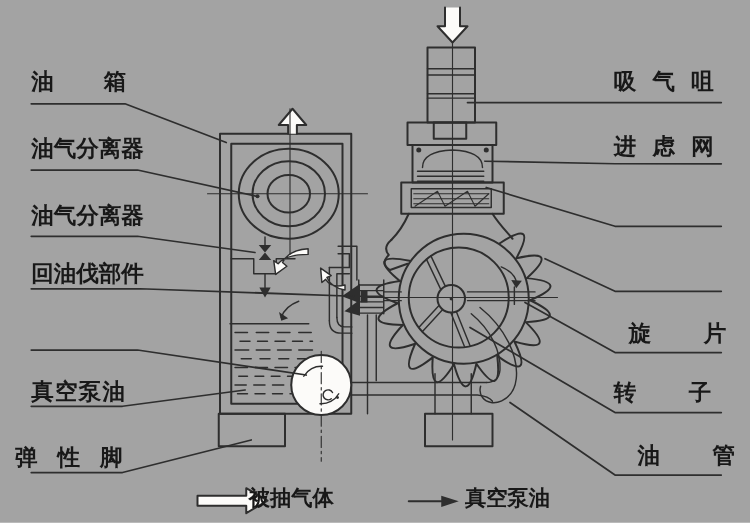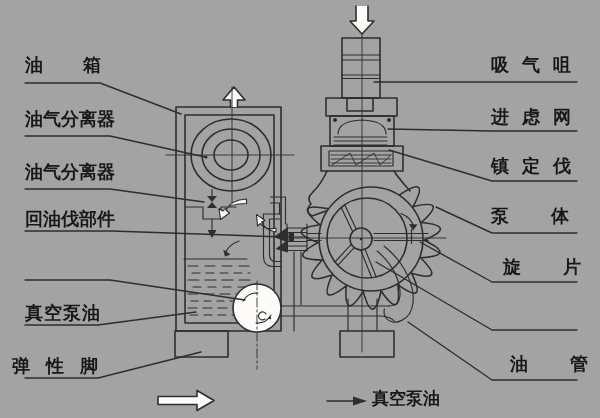--- a/index.html
+++ b/index.html
@@ -203,20 +203,20 @@
 
 <div class="diagram-label" style="left:25px;top:55px;width:76px">油箱</div>
 <div class="diagram-label" style="left:25px;top:109px;width:90px">油气分离器</div>
 <div class="diagram-label" style="left:25px;top:162px;width:90px">油气分离器</div>
 <div class="diagram-label" style="left:25px;top:209px;width:90px">回油伐部件</div>
 <div class="diagram-label" style="left:25px;top:303px;width:75px">真空泵油</div>
 <div class="diagram-label" style="left:12px;top:356px;width:86px">弹性脚</div>
 
 <div class="diagram-label" style="left:491px;top:55px;width:80px">吸气咀</div>
 <div class="diagram-label" style="left:491px;top:107px;width:80px">进虑网</div>
-<div class="diagram-label" style="left:491px;top:156px;width:80px">镇定伐</div>
-<div class="diagram-label" style="left:491px;top:206px;width:78px">泵体</div>
 <div class="diagram-label" style="left:503px;top:257px;width:78px">旋片</div>
+<div class="diagram-label" style="left:491px;top:304px;width:78px">转子</div>
 <div class="diagram-label" style="left:510px;top:354px;width:78px">油管</div>
 
+<div class="legend-label" style="left:199px;top:390px">被抽气体</div>
 <div class="legend-label" style="left:372px;top:390px">真空泵油</div>
 
 </div>
 
 </body></html>

